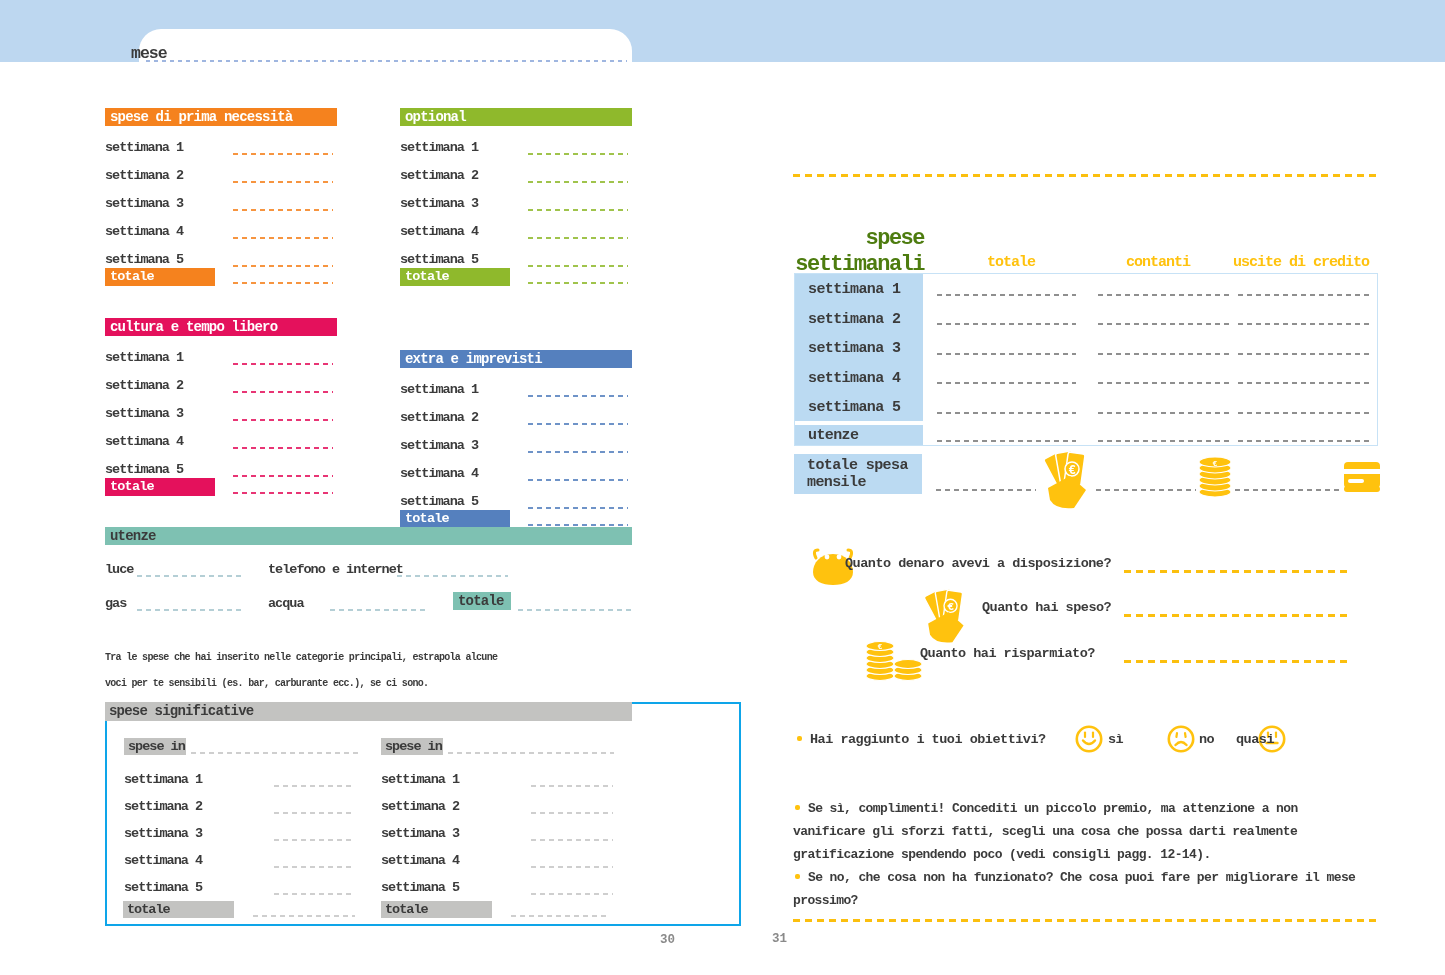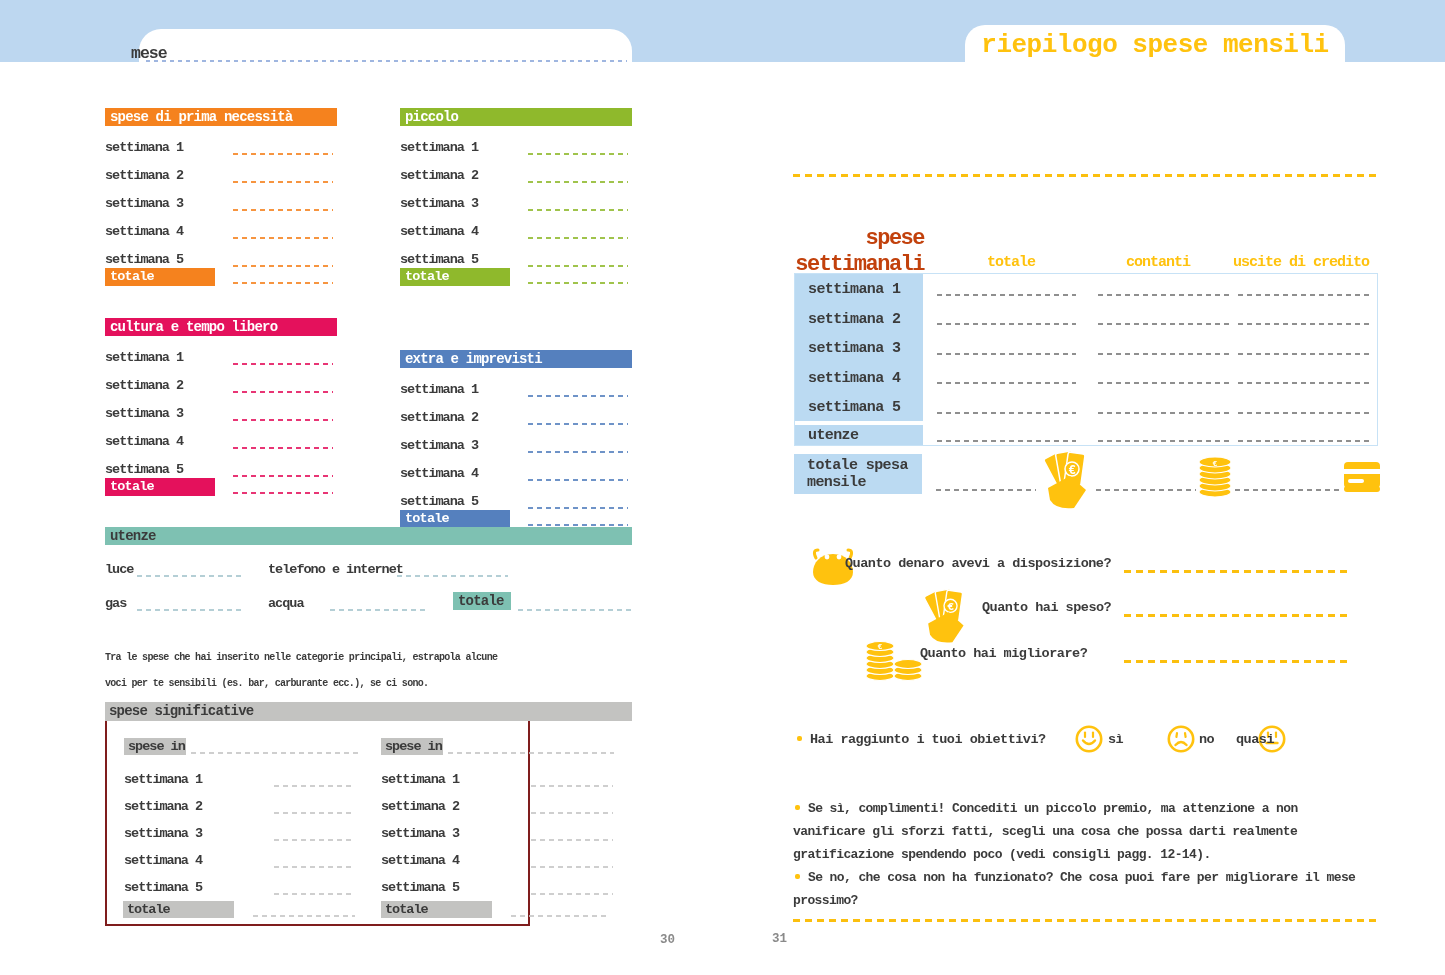--- a/index.html
+++ b/index.html
@@ -17,69 +17,66 @@
   .dash{position:absolute;height:2px;background:repeating-linear-gradient(90deg,currentColor 0 5px,transparent 5px 9px);opacity:.85;}
   .ydash{position:absolute;height:2.5px;background:repeating-linear-gradient(90deg,#fbbf0e 0 7px,transparent 7px 12px);}
   .bluedash{position:absolute;height:2px;background:repeating-linear-gradient(90deg,#9fb6e0 0 4px,transparent 4px 8px);}
   
   .mt{position:absolute;width:232px;height:182px;}
   .mt .hd{position:absolute;left:0;top:0;width:232px;height:18px;color:#fff;font-size:14px;letter-spacing:-0.8px;padding:1px 0 0 5px;box-sizing:border-box;white-space:nowrap;}
   .lbl{position:absolute;font-size:13.5px;letter-spacing:-1px;white-space:nowrap;}
   .mt .tot{position:absolute;left:0;top:160px;width:110px;height:18px;color:#fff;font-size:13.5px;letter-spacing:-0.8px;padding:1px 0 0 5px;box-sizing:border-box;}
   
   .band{position:absolute;box-sizing:border-box;font-size:14px;letter-spacing:-0.8px;padding:1px 0 0 5px;}
-  .sig{position:absolute;left:105px;top:702px;width:425px;height:224px;border:2px solid #7f1d1d;box-sizing:border-box;}
+  .sig{position:absolute;left:105px;top:702px;width:636px;height:224px;border:2px solid #0ea5e9;box-sizing:border-box;}
   .sig .hd{position:absolute;left:-2px;top:-2px;width:527px;height:19px;background:#c3c3c1;font-size:14px;letter-spacing:-0.8px;padding:1px 0 0 4px;box-sizing:border-box;}
   .hl{position:absolute;background:#c3c3c1;height:17px;font-size:13.5px;letter-spacing:-1px;padding:1px 0 0 4px;box-sizing:border-box;}
   
   .par{position:absolute;font-size:13px;letter-spacing:-0.6px;line-height:24px;white-space:pre-line;}
   .bullet{display:inline-block;width:5px;height:5px;border-radius:2px;background:#ffc20e;margin:0 8px 2px 2px;}
   .wt{position:absolute;left:794px;top:273px;width:584px;height:173px;border:1px solid #c7e2f6;box-sizing:border-box;}
   .wt-block{position:absolute;left:0;top:0;width:128px;height:147px;background:#bbdaf2;}
   .wt-ut{position:absolute;left:0;top:151px;width:128px;height:20px;background:#bbdaf2;}
   .wt .lbl{font-size:15px;letter-spacing:-0.6px;}
   .gdash{position:absolute;height:2px;background:repeating-linear-gradient(90deg,#8f8f8f 0 5px,transparent 5px 9px);}
   .totcell{position:absolute;left:794px;top:454px;width:128px;height:40px;background:#bbdaf2;font-size:15px;letter-spacing:-0.6px;line-height:17px;padding:3px 0 0 13px;box-sizing:border-box;white-space:pre-line;}
   .colhdr{position:absolute;top:254px;color:#ffc20e;font-size:15px;letter-spacing:-1px;text-align:center;white-space:nowrap;}
-  .wt-title{position:absolute;left:769px;top:226px;width:155px;color:#c2410c;font-size:22px;letter-spacing:-1.5px;line-height:26px;text-align:right;white-space:pre-line;}
+  .wt-title{position:absolute;left:769px;top:226px;width:155px;color:#4d7c0f;font-size:22px;letter-spacing:-1.5px;line-height:26px;text-align:right;white-space:pre-line;}
   .q{position:absolute;font-size:13.5px;letter-spacing:-0.5px;white-space:nowrap;}
   .pgnum{position:absolute;font-size:12.5px;color:#8a8a8a;letter-spacing:0;}
   svg{display:block;}
 </style>
 </head>
 <body>
 
 <div id="stage">
 
   <div class="banner"></div>
   <div class="tab tab-left"></div>
   <div class="mese-label">mese</div>
   <div class="bluedash" style="left:146px;top:60px;width:481px;"></div>
-  <div class="tab tab-right">
-    <span class="riepilogo">riepilogo spese mensili</span>
-  </div>
 
   <div class="mt" style="left:105px;top:108px;">
     <div class="hd" style="background:#f5821e;">spese di prima necessità</div>
     <div class="lbl" style="left:0;top:32px;">settimana 1</div>
     <div class="lbl" style="left:0;top:60px;">settimana 2</div>
     <div class="lbl" style="left:0;top:88px;">settimana 3</div>
     <div class="lbl" style="left:0;top:116px;">settimana 4</div>
     <div class="lbl" style="left:0;top:144px;">settimana 5</div>
     <div class="dash" style="left:128px;top:45px;width:100px;color:#f5821e;"></div>
     <div class="dash" style="left:128px;top:73px;width:100px;color:#f5821e;"></div>
     <div class="dash" style="left:128px;top:101px;width:100px;color:#f5821e;"></div>
     <div class="dash" style="left:128px;top:129px;width:100px;color:#f5821e;"></div>
     <div class="dash" style="left:128px;top:157px;width:100px;color:#f5821e;"></div>
     <div class="tot" style="background:#f5821e;">totale</div>
     <div class="dash" style="left:128px;top:174px;width:100px;color:#f5821e;"></div>
   </div>
 
   <div class="mt" style="left:400px;top:108px;">
-    <div class="hd" style="background:#8fb92c;">piccolo</div>
+    <div class="hd" style="background:#8fb92c;">optional</div>
     <div class="lbl" style="left:0;top:32px;">settimana 1</div>
     <div class="lbl" style="left:0;top:60px;">settimana 2</div>
     <div class="lbl" style="left:0;top:88px;">settimana 3</div>
     <div class="lbl" style="left:0;top:116px;">settimana 4</div>
     <div class="lbl" style="left:0;top:144px;">settimana 5</div>
     <div class="dash" style="left:128px;top:45px;width:100px;color:#8fb92c;"></div>
     <div class="dash" style="left:128px;top:73px;width:100px;color:#8fb92c;"></div>
     <div class="dash" style="left:128px;top:101px;width:100px;color:#8fb92c;"></div>
     <div class="dash" style="left:128px;top:129px;width:100px;color:#8fb92c;"></div>
     <div class="dash" style="left:128px;top:157px;width:100px;color:#8fb92c;"></div>
@@ -284,21 +281,21 @@
           <ellipse cx="17" cy="22" rx="14" ry="4.5"></ellipse>
         <ellipse cx="17" cy="16" rx="14" ry="4.5"></ellipse>
           <ellipse cx="17" cy="10" rx="14" ry="4.5"></ellipse>
         <ellipse cx="45" cy="40" rx="14" ry="4.5"></ellipse>
           <ellipse cx="45" cy="34" rx="14" ry="4.5"></ellipse>
         <ellipse cx="45" cy="28" rx="14" ry="4.5"></ellipse>
       </g>
       <text x="17" y="13" font-size="8" font-family="'Liberation Mono',monospace" font-weight="bold" fill="#fff" text-anchor="middle">€</text>
     </svg>
   </div>
-  <div class="q" style="left:920px;top:646px;">Quanto hai migliorare?</div>
+  <div class="q" style="left:920px;top:646px;">Quanto hai risparmiato?</div>
   <div class="ydash" style="left:1124px;top:660px;width:226px;"></div>
 
   <div class="q" style="left:795px;top:732px;"><span class="bullet"></span><span>Hai raggiunto i tuoi obiettivi?</span></div>
   <div class="abs" style="left:1074px;top:724px;">
     <svg width="30" height="30" viewBox="0 0 30 30">
       <circle cx="15" cy="15" r="12.2" fill="#fff" stroke="#ffc20e" stroke-width="2.6"></circle>
       <line x1="11" y1="8.5" x2="11" y2="13" stroke="#ffc20e" stroke-width="2.2" stroke-linecap="round"></line>
       <line x1="19" y1="8.5" x2="19" y2="13" stroke="#ffc20e" stroke-width="2.2" stroke-linecap="round"></line>
       <path d="M9 16.5 Q15 23.5 21 16.5" stroke="#ffc20e" stroke-width="2.4" fill="none" stroke-linecap="round"></path>
     </svg>

